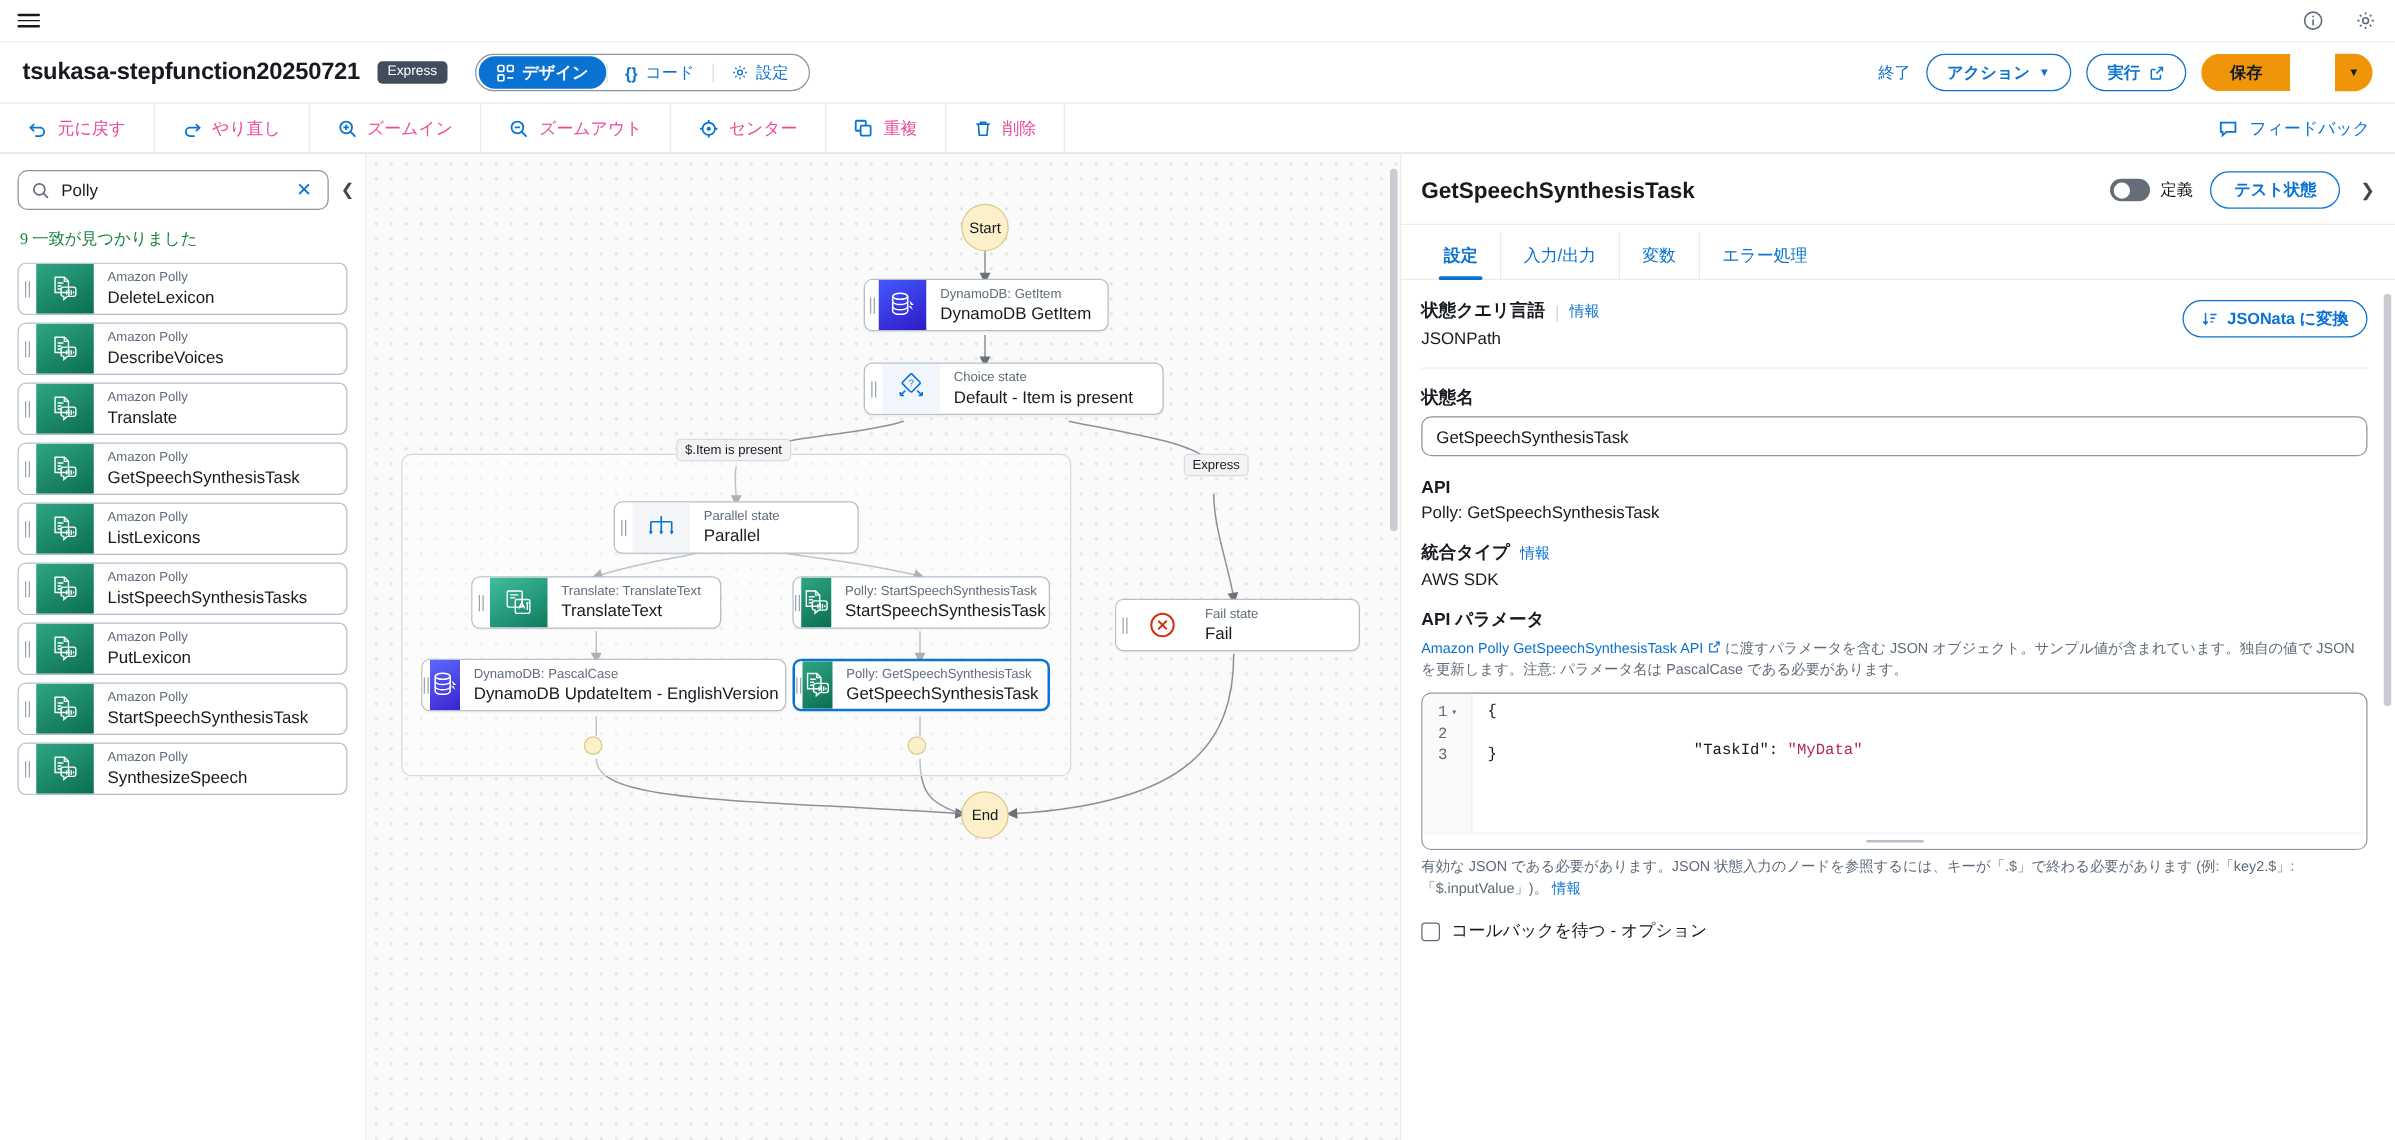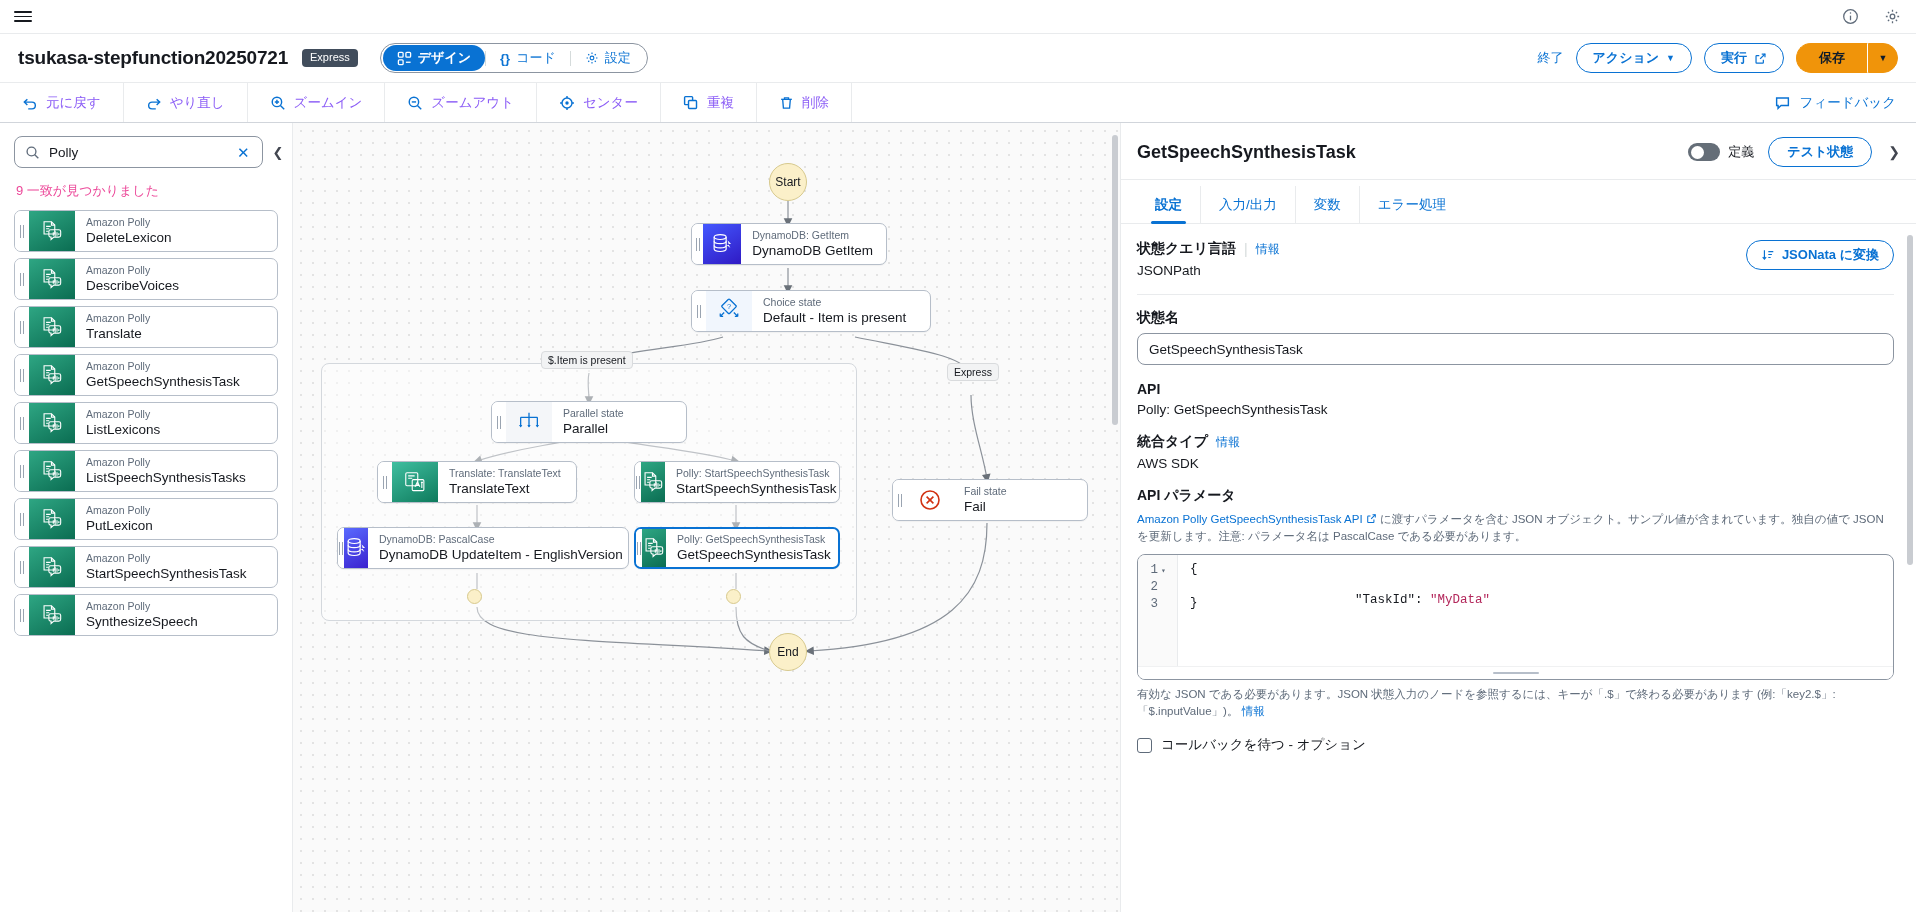--- a/index.html
+++ b/index.html
@@ -54,21 +54,21 @@
   .seg-item.active { background:#0972d3; color:#fff; font-weight:bold; }
   .seg-sep { width:1px; height:15px; background:#d5dbdb; }
   .header-right { margin-left:auto; display:flex; align-items:center; gap:12px; }
   .lnk { font-size:13px; color:#0972d3; cursor:pointer; white-space:nowrap; }
   .btn-outline {
     display:flex; align-items:center; gap:7px;
     height:30px; padding:0 16px; border-radius:18px;
     border:1px solid #0972d3; color:#0972d3; background:#fff;
     font-size:13px; font-weight:bold; cursor:pointer; white-space:nowrap;
   }
-  .btn-primary-split { display:flex; align-items:flex-start; }
+  .btn-primary-split { display:flex; align-items:flex-start;gap:35px; }
   .btn-primary {
     display:flex; align-items:center; justify-content:center;
     height:30px; padding:0 22px;
     background:#f0940a; color:#0f1b2a; font-size:13px; font-weight:bold;
     border-radius:18px 0 0 18px; cursor:pointer; white-space:nowrap;
     border:1px solid #f0940a; border-right:1px solid #fff;
   }
   .btn-primary-caret {
     display:flex; align-items:center; justify-content:center;
     width:30px; height:30px; background:#f0940a; color:#0f1b2a;
@@ -81,21 +81,21 @@
     height: 41px; flex:0 0 41px;
     display:flex; align-items:stretch;
     border-top:1px solid #e9ebed;
     border-bottom:1px solid #d1d5db;
     background:#fff;
   }
   .tb-item {
     display:flex; align-items:center; gap:8px;
     padding: 0 22px;
     border-right:1px solid #e9ebed;
-    color:#8b5cf6; font-size:13.5px; cursor:pointer; white-space:nowrap;
+    color:#ec4899; font-size:13.5px; cursor:pointer; white-space:nowrap;
   }
   .tb-spacer { flex:1; }
   .tb-feedback {
     display:flex; align-items:center; gap:9px;
     padding:0 20px; color:#0972d3; font-size:13.5px; cursor:pointer; white-space:nowrap;
   }
 
   
   .body { flex:1; display:flex; min-height:0; position:relative; }
 
@@ -111,21 +111,21 @@
     flex:1; display:flex; align-items:center; gap:9px;
     height:32px; padding:0 10px;
     border:1px solid #8c95a1; border-radius:8px; background:#fff;
   }
   .search-box input {
     flex:1; border:none; outline:none; font-size:13.5px; color:#16191f;
     font-family:inherit; background:transparent; padding:0;
   }
   .clear-x { color:#0972d3; font-size:15px; cursor:pointer; line-height:1; padding:0 2px; }
   .collapse-chev { color:#424650; cursor:pointer; font-size:13px; padding:4px; }
-  .match-count { padding:14px 16px 10px 16px; font-size:13px; color:#ec4899; }
+  .match-count { padding:14px 16px 10px 16px; font-size:13px; color:#15803d;font-family:Liberation Serif, serif; }
   .state-list { flex:1; overflow:hidden; padding: 0 14px 10px 14px; }
   .state-card {
     display:flex; align-items:stretch;
     height:42px; margin-bottom:6px;
     border:1px solid #b6bec9; border-radius:7px;
     background:#fff; overflow:hidden; cursor:grab;
   }
   .grip { width:14px; display:flex; align-items:center; justify-content:center; background:#fff; }
   .grip i { display:block; width:1px; height:13px; background:#9aa4b1; margin:0 1px; }
   .card-icon {

